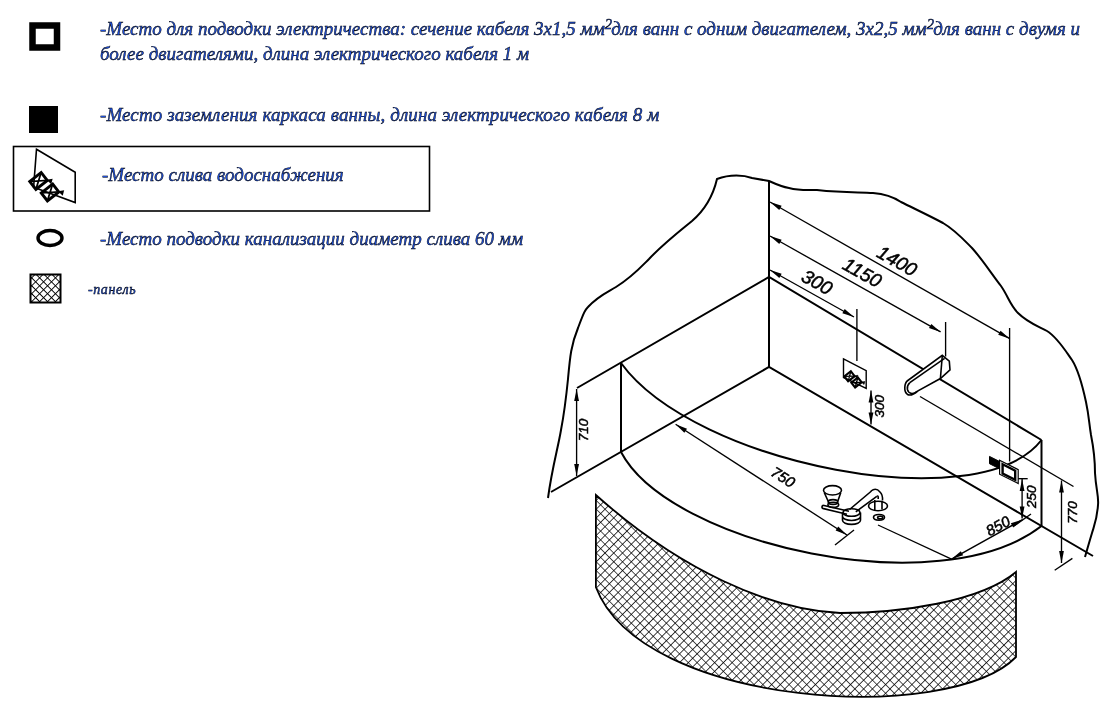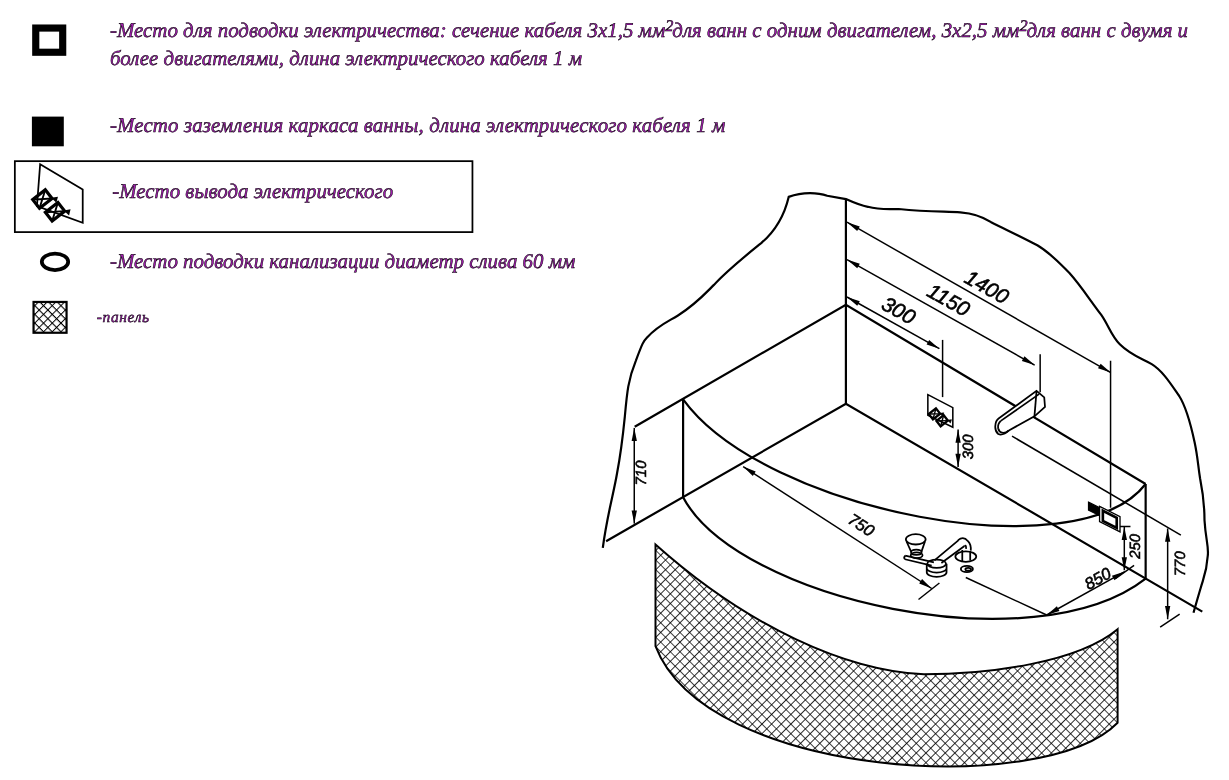--- a/index.html
+++ b/index.html
@@ -1,16 +1,16 @@
 <!DOCTYPE html>
 <html><head>
 <meta charset="utf-8">
 <style>
 html,body{margin:0;padding:0;background:#fff;width:1117px;height:709px;overflow:hidden;}
-.leg{position:absolute;font-family:"Liberation Serif",serif;font-style:italic;color:#a21caf;white-space:nowrap;line-height:25px;-webkit-text-stroke:0.45px #000;}
+.leg{position:absolute;font-family:"Liberation Serif",serif;font-style:italic;color:#1d4ed8;white-space:nowrap;line-height:25px;-webkit-text-stroke:0.45px #000;}
 sup{font-size:0.78em;line-height:0;vertical-align:6px;letter-spacing:-1px;}
 svg{position:absolute;left:0;top:0;}
 </style>
 </head>
 <body>
 <svg width="1117" height="709" viewBox="0 0 1117 709">
 <defs>
 <marker id="ar" orient="auto-start-reverse" markerWidth="14" markerHeight="8" refX="12.5" refY="4" markerUnits="userSpaceOnUse">
   <path d="M12.5,4 L0.5,1.6 L0.5,6.4 Z" fill="#000"></path>
 </marker>
@@ -143,16 +143,16 @@
 <path d="M871,491 Q876,487 880,492 Q883,495 882.5,500.5 M877,496.5 Q878.5,495 878.2,499"></path>
 <path d="M874.8,500 L874.8,510 M882,501 L882,509.5"></path>
 <ellipse cx="878" cy="506" rx="9.5" ry="4.8"></ellipse>
 <ellipse cx="879" cy="517.3" rx="5.5" ry="2.8"></ellipse>
 <ellipse cx="880.2" cy="517.5" rx="2.6" ry="1.3"></ellipse>
 </g>
 </g>
 </svg>
 
 <div class="leg" style="left:100px;top:15.6px;font-size:19px;">-Место для подводки электричества: сечение кабеля 3х1,5 мм<sup>2</sup>для ванн с одним двигателем, 3х2,5 мм<sup>2</sup>для ванн с двумя и<br>более двигателями, длина электрического кабеля 1 м</div>
-<div class="leg" style="left:100px;top:102px;font-size:19px;letter-spacing:0.1px;">-Место заземления каркаса ванны, длина электрического кабеля 1 м</div>
-<div class="leg" style="left:102px;top:161.5px;font-size:19px;">-Место вывода электрического</div>
+<div class="leg" style="left:100px;top:102px;font-size:19px;letter-spacing:0.1px;">-Место заземления каркаса ванны, длина электрического кабеля 8 м</div>
+<div class="leg" style="left:102px;top:161.5px;font-size:19px;">-Место слива водоснабжения</div>
 <div class="leg" style="left:100px;top:226px;font-size:19px;">-Место подводки канализации диаметр слива 60 мм</div>
 <div class="leg" style="left:88px;top:277px;font-size:14px;letter-spacing:0.6px;">-панель</div>
 
 </body></html>

